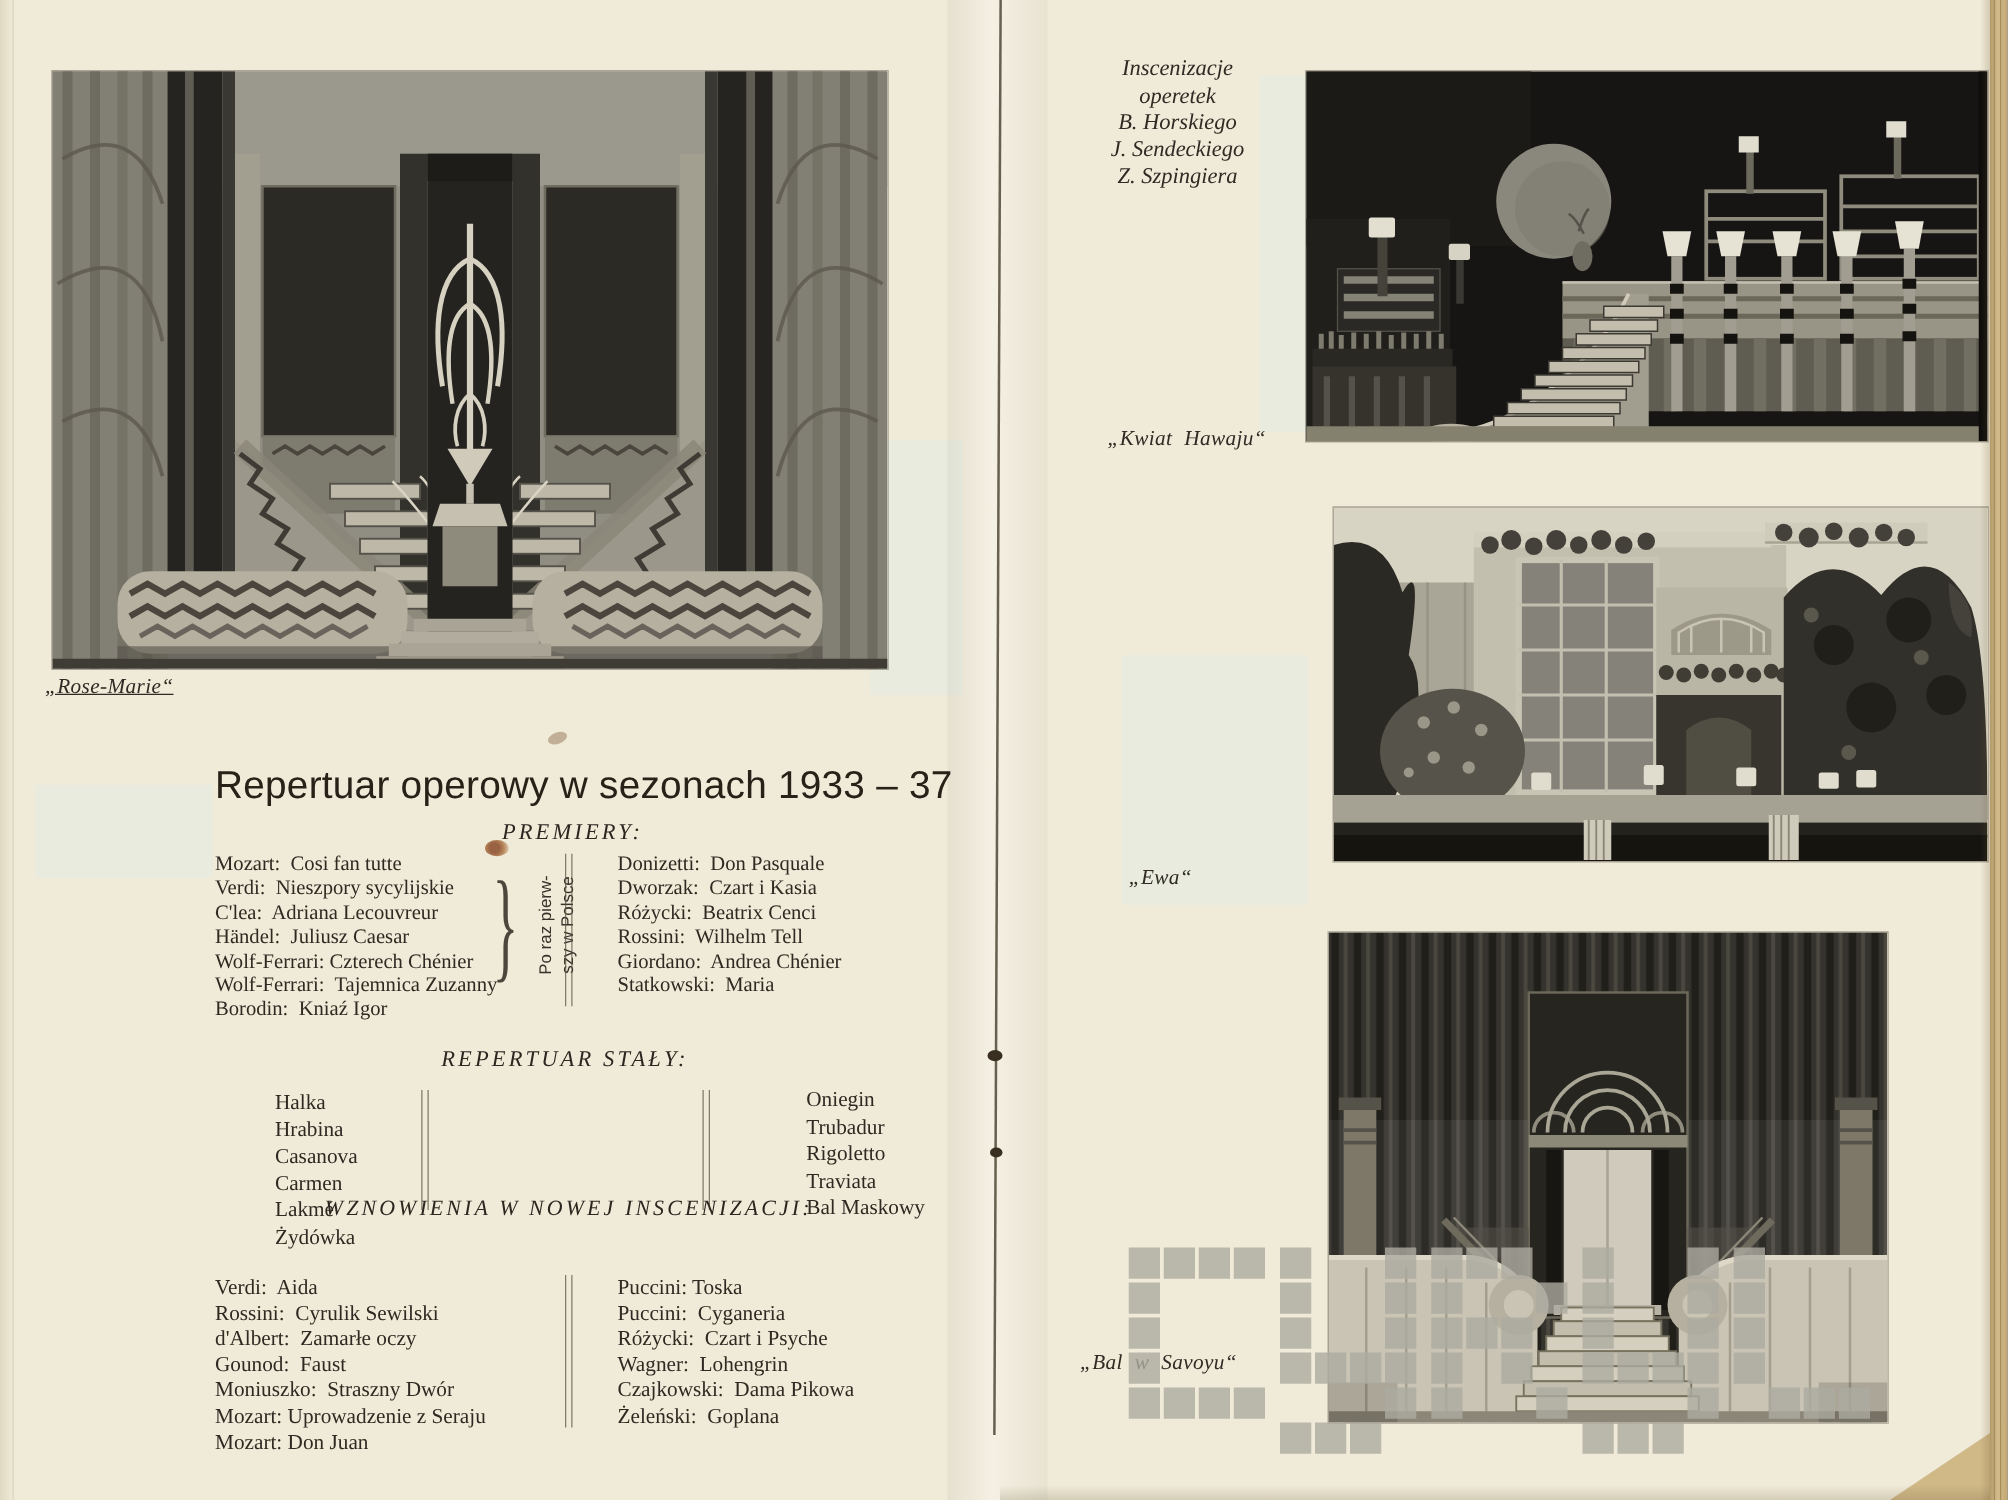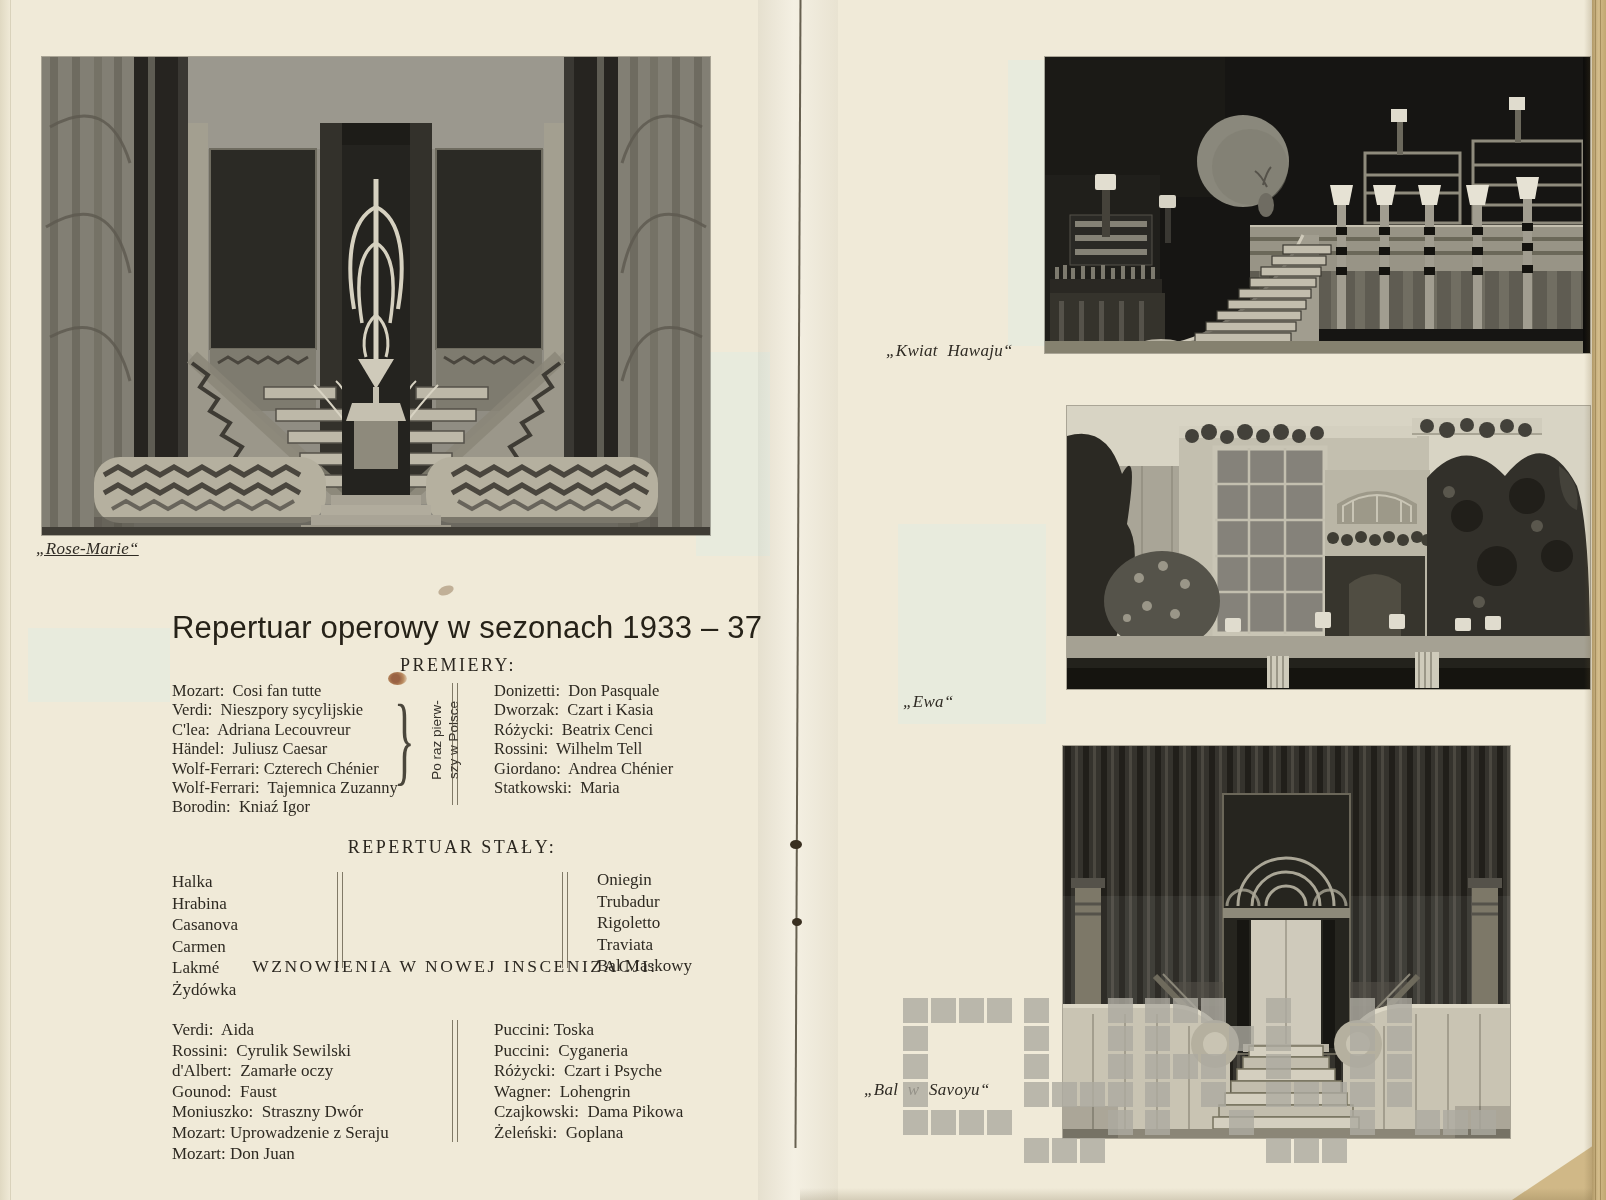--- a/index.html
+++ b/index.html
@@ -31,25 +31,25 @@
   
   .photo{position:absolute;display:block;box-shadow:0 0 0 1px rgba(40,38,30,.35);}
   
   .caption{position:absolute;font-style:italic;font-size:17px;letter-spacing:.3px;word-spacing:5px;
            color:#2f2b24;white-space:nowrap;}
   .credits{position:absolute;left:862px;top:44px;width:160px;font-style:italic;font-size:18px;
            line-height:21.5px;text-align:center;color:#2f2b24;}
   .main-heading{position:absolute;left:172px;top:610px;font-family:"Liberation Sans",sans-serif;
                 font-size:31px;letter-spacing:.2px;white-space:nowrap;color:#262218;}
   .sec-title{position:absolute;transform:translateX(-50%);font-size:18px;letter-spacing:2.5px;
-             white-space:nowrap;color:#2b2720;}
+             white-space:nowrap;color:#2b2720;font-style:italic;}
   .col{position:absolute;font-size:16.5px;color:#2e2a22;}
   .col .item{white-space:pre;}
   .lh-prem{line-height:19.4px;}
-  .lh-staly{line-height:21.6px;font-size:17px;}
+  .lh-staly{line-height:21.6px;font-size:17px;margin-left:48px;}
   .lh-wzn{line-height:20.6px;font-size:17px;}
   .vrule{position:absolute;width:4px;border-left:1px solid rgba(92,84,66,.75);
          border-right:1px solid rgba(92,84,66,.75);}
   .brace{position:absolute;left:394px;top:680px;font-size:86px;line-height:104px;
          transform:scaleX(.5) scaleY(1.15);transform-origin:left top;color:#3a362c;opacity:.9;
          font-family:"Liberation Serif",serif;}
   .vnote-wrap{position:absolute;left:428px;top:687px;width:40px;height:106px;}
   .vnote{position:absolute;left:0;top:0;width:106px;height:36px;transform:rotate(-90deg) translateX(-100%);
          transform-origin:top left;font-family:"Liberation Sans",sans-serif;font-size:13.5px;
          line-height:17px;text-align:center;color:#35312a;white-space:nowrap;}
@@ -211,20 +211,28 @@
   <div class="col lh-wzn" style="left:494px;top:1020px;width:230px;">
 
   <div class="item">Puccini: Toska</div>
       <div class="item">Puccini:  Cyganeria</div>
       <div class="item">Różycki:  Czart i Psyche</div>
       <div class="item">Wagner:  Lohengrin</div>
       <div class="item">Czajkowski:  Dama Pikowa</div>
       <div class="item">Żeleński:  Goplana</div>
     </div>
 
+  <div class="credits">
+
+  <div>Inscenizacje</div>
+      <div>operetek</div>
+      <div>B. Horskiego</div>
+      <div>J. Sendeckiego</div>
+      <div>Z. Szpingiera</div>
+    </div>
 
   <svg class="photo" style="left:1045px;top:57px;" width="545" height="296" viewBox="0 0 545 296">
     <rect width="545" height="296" fill="#161513"></rect>
     <rect width="180" height="140" fill="#1d1c18" opacity=".8"></rect>
     <circle cx="198" cy="104" r="46" fill="#8a887c"></circle>
     <circle cx="205" cy="110" r="38" fill="#7d7b6f" opacity=".55"></circle>
 
     <rect x="0" y="118" width="115" height="178" fill="#201f1b"></rect>
     <rect x="25" y="158" width="82" height="50" fill="#2a2925" stroke="#55524a"></rect>
     <rect x="30" y="164" width="72" height="6" fill="#8f8c80" opacity=".9"></rect>

